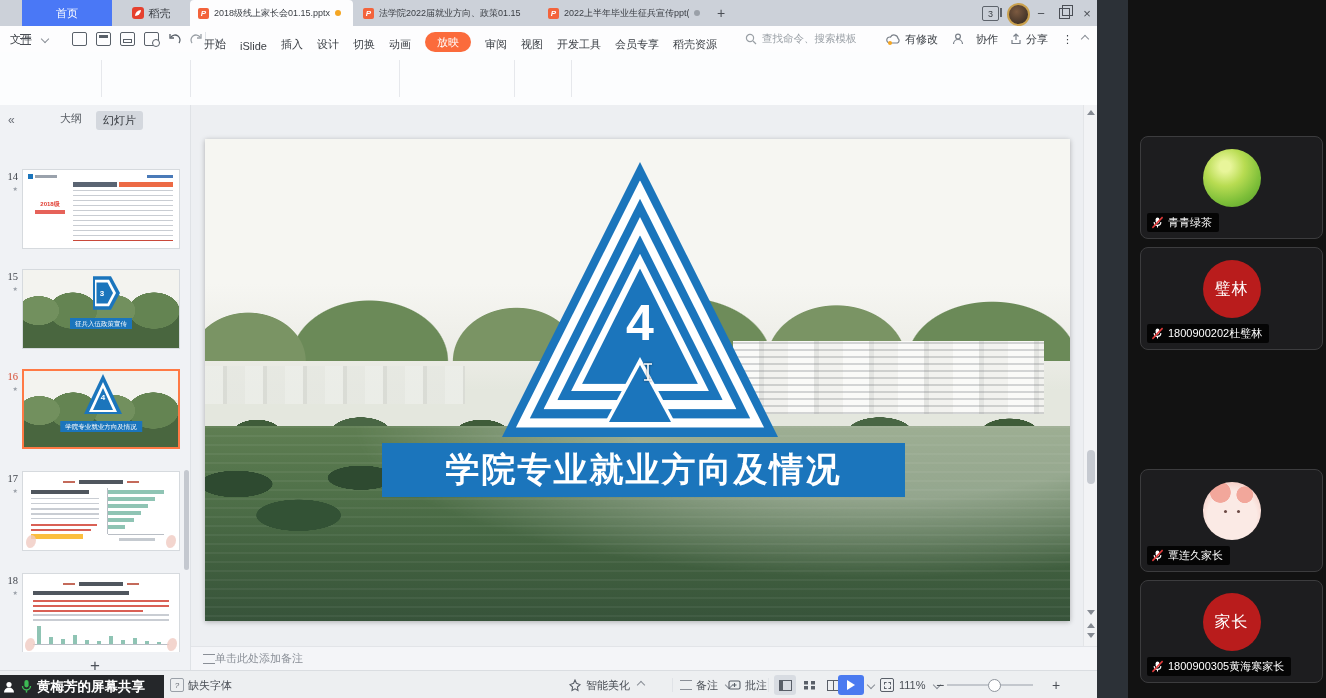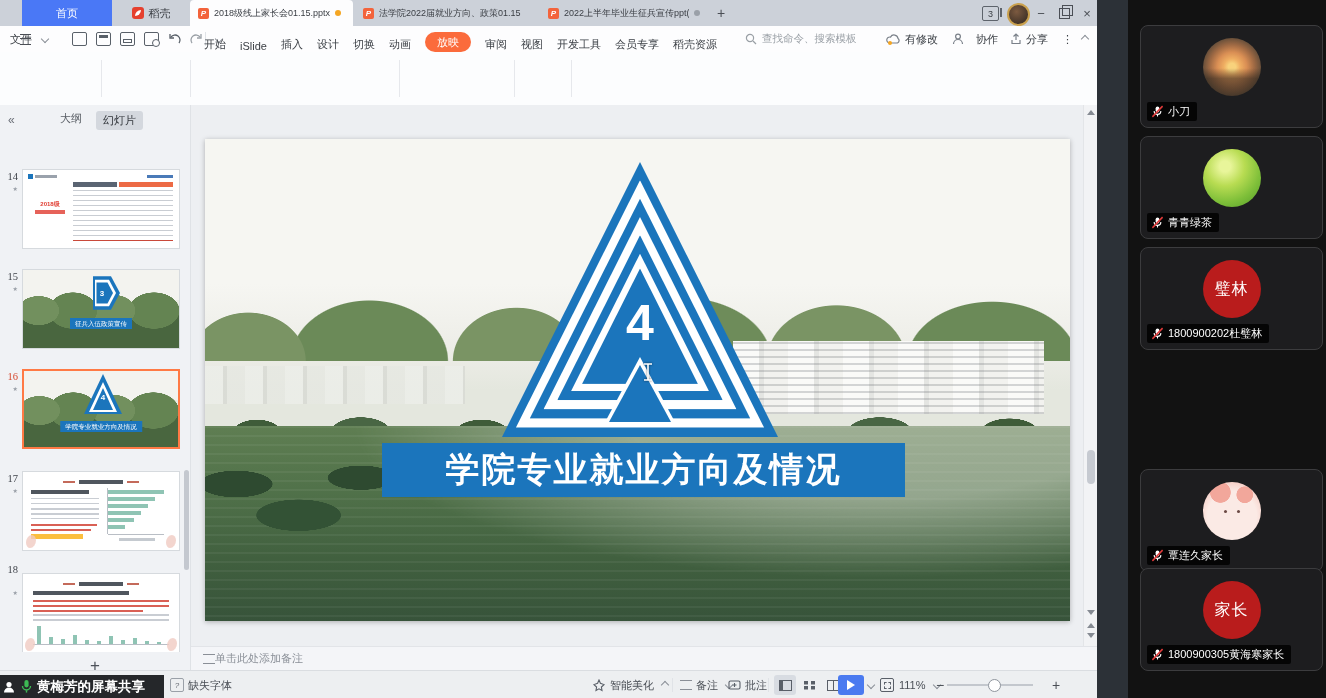--- a/index.html
+++ b/index.html
@@ -453,21 +453,21 @@
         <div class="bar-t" style="left:85px;top:32px;width:40px;height:4px"></div>
         <div class="bar-t" style="left:85px;top:39px;width:33px;height:4px"></div>
         <div class="bar-t" style="left:85px;top:46px;width:26px;height:4px"></div>
         <div class="bar-t" style="left:85px;top:53px;width:17px;height:4px"></div>
         <div class="abs" style="left:85px;top:62px;width:56px;height:1px;background:#b9bec5"></div>
         <div class="abs" style="left:96px;top:66px;width:36px;height:3px;background:#c5cad0"></div>
         <div class="pinkdeco" style="left:3px;bottom:2px"></div>
         <div class="pinkdeco" style="right:3px;bottom:2px"></div>
       </div>
 
-      <div class="snum" style="top:429px">18</div>
+      <div class="snum" style="top:440px">18</div>
       <div class="sstar" style="top:454px">★</div>
       <div class="thumb" style="top:438px">
         <div class="titlebar17">
               <i></i>
               <b></b>
               <i></i>
             </div>
         <div class="abs" style="left:10px;top:17px;width:96px;height:4px;background:#50565e"></div>
         <div class="redline" style="left:10px;top:26px;width:136px"></div>
         <div class="redline" style="left:10px;top:31px;width:136px"></div>
@@ -534,21 +534,21 @@
   <div class="notesbar">
     <i class="notes-ic"></i>
     <span>单击此处添加备注</span>
   </div>
 
   <div class="statusbar">
     <div class="sb" style="left:170px">
       <i class="mf-ic">?</i>
       <span>缺失字体</span>
     </div>
-    <div class="sb" style="left:592px">
+    <div class="sb" style="left:568px">
       <svg width="14" height="13" viewBox="0 0 14 13">
             <path d="M7 1 l1.4 3.2 L12 5.6 9.4 8 10 11.5 7 9.8 4 11.5 4.6 8 2 5.6 5.6 4.2 Z" stroke="#595f68" fill="none" stroke-width="1.1"></path>
           </svg>
       <span>智能美化</span>
       <i class="cv cvu"></i>
     </div>
     <i class="vsep-m" style="left:672px;top:7px"></i>
     <div class="sb" style="left:680px">
       <i class="notes-ic"></i>
       <span>备注</span>
@@ -600,32 +600,20 @@
         <rect x="4.4" y="1" width="4.2" height="7.4" rx="2.1" fill="#3db954"></rect>
         <path d="M2.5 7 a4 4 0 0 0 8 0" stroke="#3db954" fill="none" stroke-width="1.4"></path>
         <line x1="6.5" y1="11.4" x2="6.5" y2="13.6" stroke="#3db954" stroke-width="1.4"></line>
       </svg>
   <span>黄梅芳的屏幕共享</span>
 </div>
 
 <div class="meet-strip"></div>
 <div class="meet">
 
-  <div class="tile" style="top:25px">
-    <div class="pav sunset"></div>
-    <div class="pname">
-      <svg width="13" height="13" viewBox="0 0 14 14">
-            <rect x="5" y="1.5" width="4" height="6.5" rx="2" fill="#fff"></rect>
-            <path d="M3.4 6.5 a3.6 3.6 0 0 0 7.2 0" stroke="#fff" fill="none" stroke-width="1.2"></path>
-            <line x1="7" y1="10.4" x2="7" y2="12.4" stroke="#fff" stroke-width="1.2"></line>
-            <line x1="1.5" y1="12.8" x2="12.5" y2="1.2" stroke="#e23b3b" stroke-width="1.6"></line>
-          </svg>
-      <span>小刀</span>
-    </div>
-  </div>
 
   <div class="tile" style="top:136px">
     <div class="pav leaf"></div>
     <div class="pname">
       <svg width="13" height="13" viewBox="0 0 14 14">
             <rect x="5" y="1.5" width="4" height="6.5" rx="2" fill="#fff"></rect>
             <path d="M3.4 6.5 a3.6 3.6 0 0 0 7.2 0" stroke="#fff" fill="none" stroke-width="1.2"></path>
             <line x1="7" y1="10.4" x2="7" y2="12.4" stroke="#fff" stroke-width="1.2"></line>
             <line x1="1.5" y1="12.8" x2="12.5" y2="1.2" stroke="#e23b3b" stroke-width="1.6"></line>
           </svg>
@@ -655,21 +643,21 @@
       <svg width="13" height="13" viewBox="0 0 14 14">
             <rect x="5" y="1.5" width="4" height="6.5" rx="2" fill="#fff"></rect>
             <path d="M3.4 6.5 a3.6 3.6 0 0 0 7.2 0" stroke="#fff" fill="none" stroke-width="1.2"></path>
             <line x1="7" y1="10.4" x2="7" y2="12.4" stroke="#fff" stroke-width="1.2"></line>
             <line x1="1.5" y1="12.8" x2="12.5" y2="1.2" stroke="#e23b3b" stroke-width="1.6"></line>
           </svg>
       <span>覃连久家长</span>
     </div>
   </div>
 
-  <div class="tile" style="top:568px">
+  <div class="tile" style="top:580px">
     <div class="pav blue">
           <span>家长</span>
         </div>
     <div class="pname">
       <svg width="13" height="13" viewBox="0 0 14 14">
             <rect x="5" y="1.5" width="4" height="6.5" rx="2" fill="#fff"></rect>
             <path d="M3.4 6.5 a3.6 3.6 0 0 0 7.2 0" stroke="#fff" fill="none" stroke-width="1.2"></path>
             <line x1="7" y1="10.4" x2="7" y2="12.4" stroke="#fff" stroke-width="1.2"></line>
             <line x1="1.5" y1="12.8" x2="12.5" y2="1.2" stroke="#e23b3b" stroke-width="1.6"></line>
           </svg>

